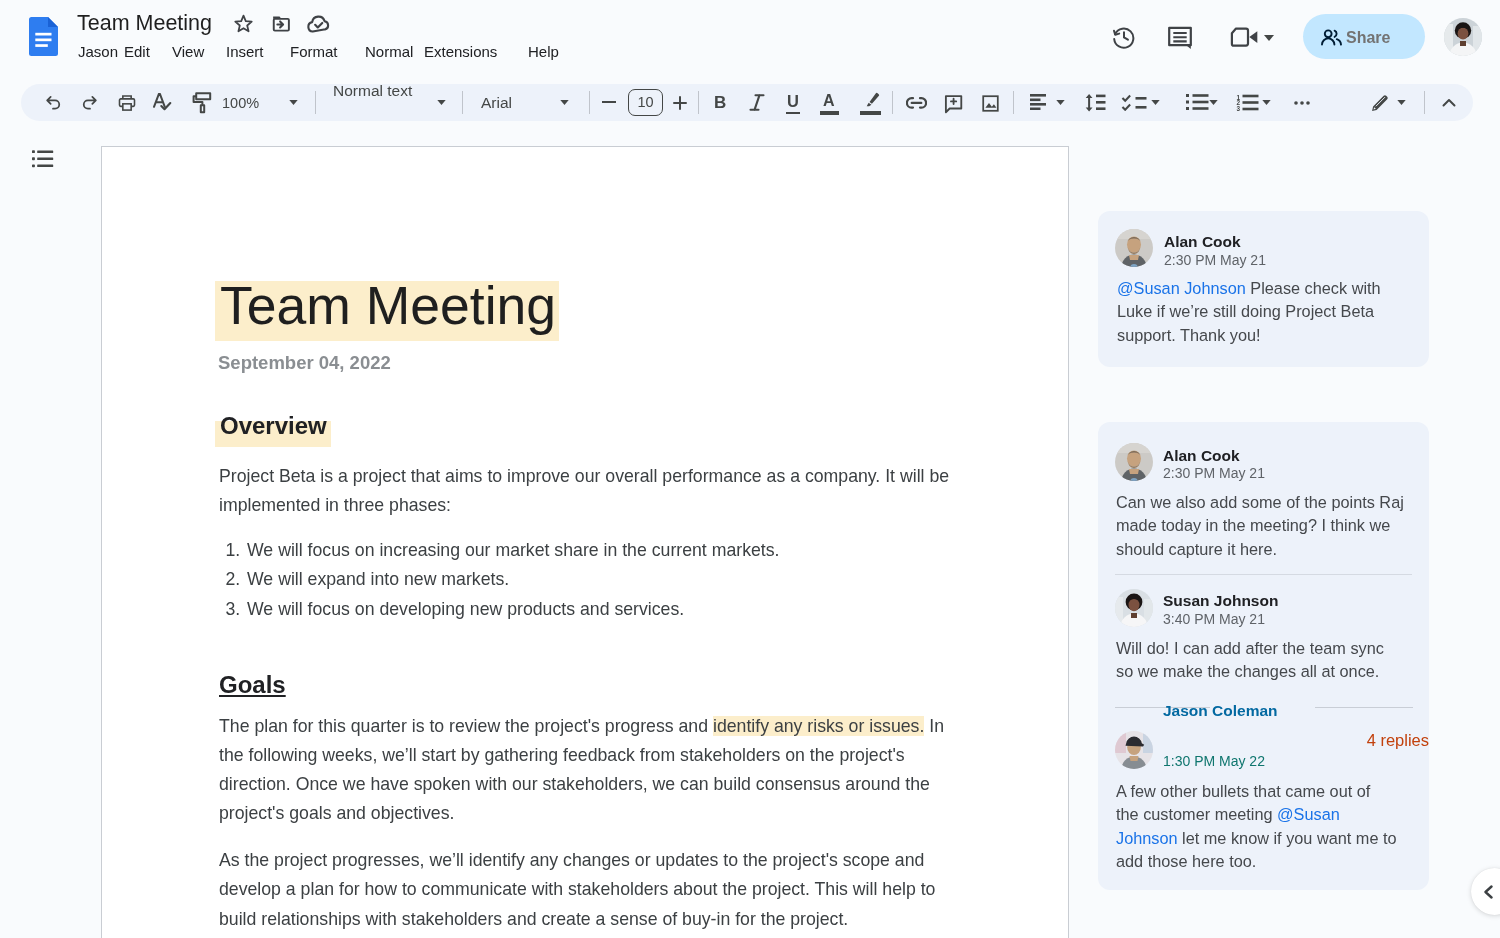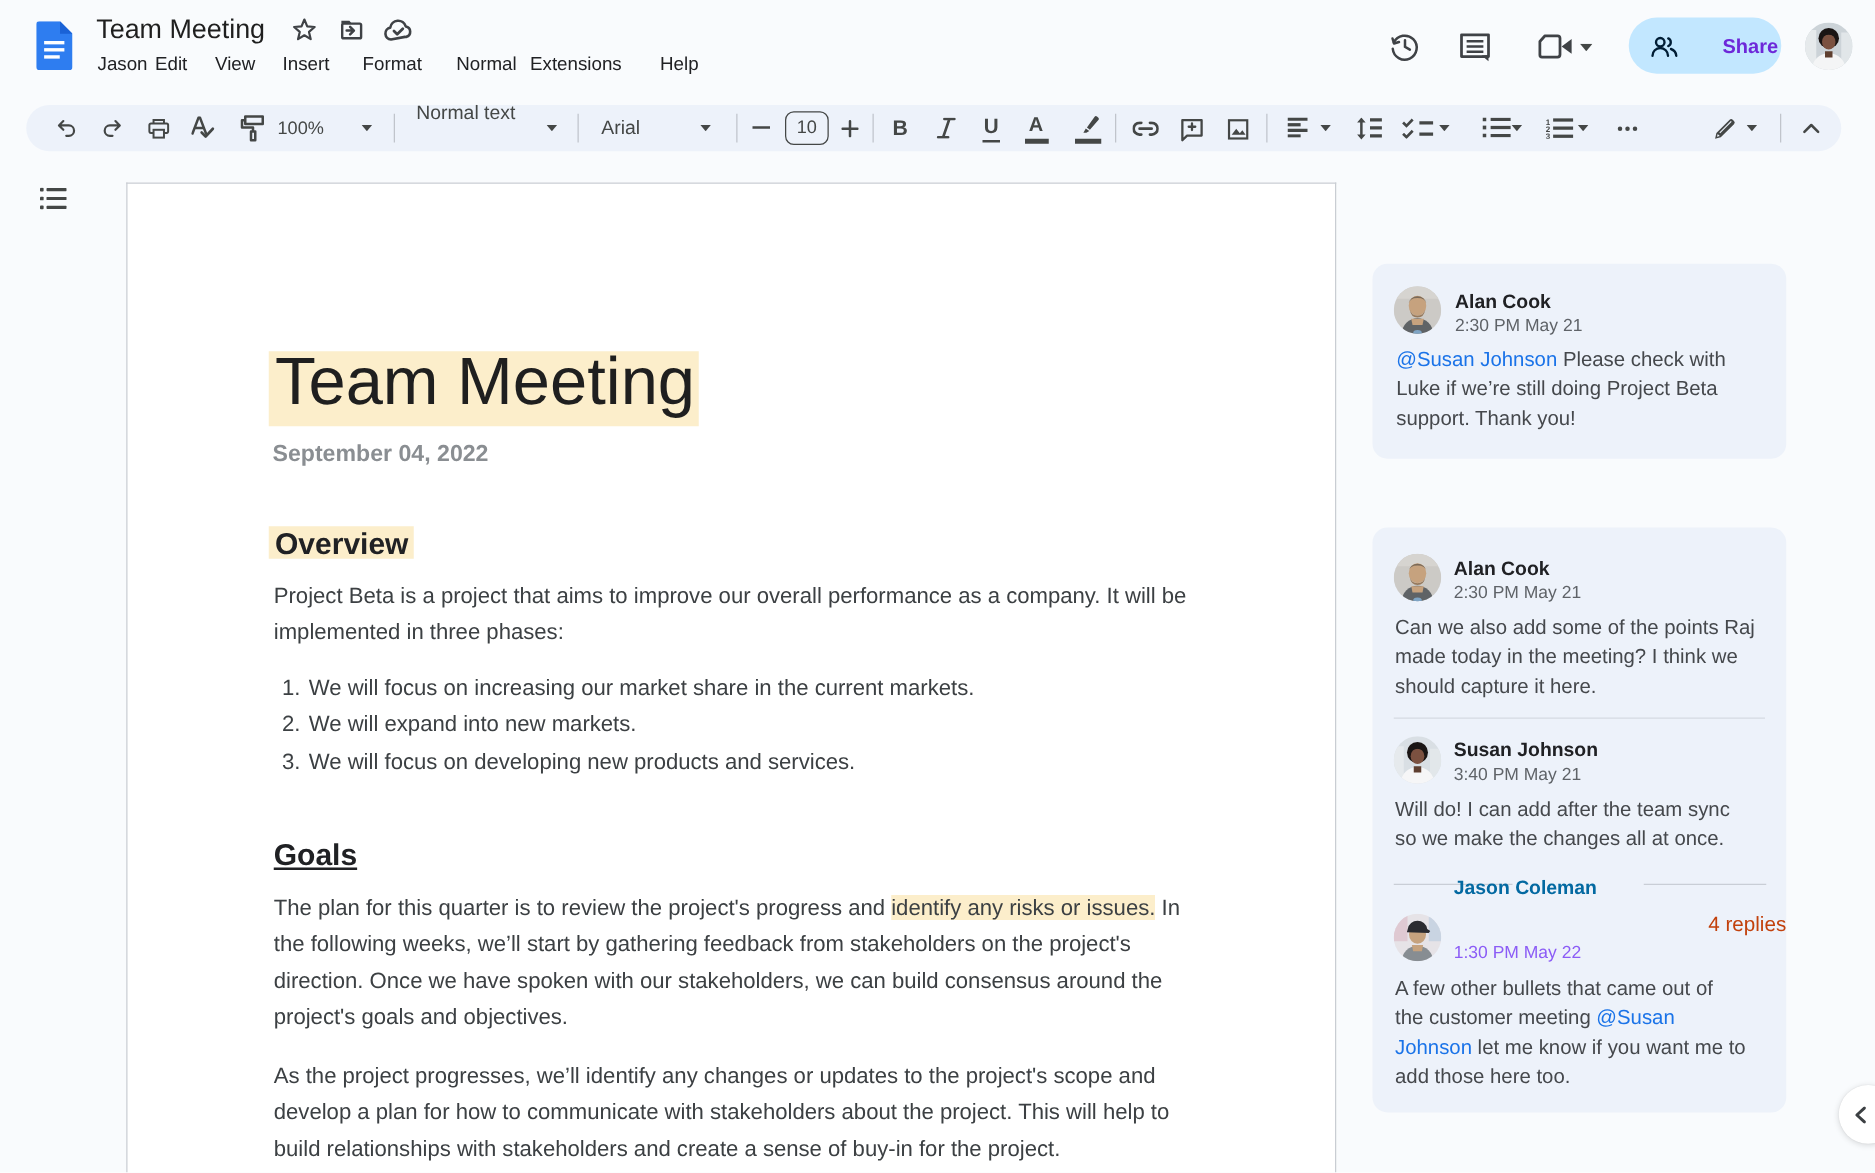--- a/index.html
+++ b/index.html
@@ -65,21 +65,21 @@
 <svg class="abs" width="10" height="6" viewBox="0 0 10 6" style="left:1264px; top:35px;">
     <path d="M0 0 h10 l-5 6 z" fill="#444746"></path>
   </svg>
 
 <div class="abs" style="left:1303px; top:14px; width:122px; height:45px; border-radius:22.5px; background:#c2e7ff;"></div>
 <svg class="abs" width="23" height="20" viewBox="0 0 23 20" style="left:1320px; top:28px;" fill="none" stroke="#001d35" stroke-width="1.9" stroke-linecap="round">
     <circle cx="8.2" cy="5.8" r="3.4"></circle>
     <path d="M2 16.6 v0 a6.2 6.2 0 0 1 12.4 0 v0"></path>
     <path d="M14.6 2.7 a3.4 3.4 0 0 1 0 6.2 M16.8 11.2 a6.2 6.2 0 0 1 4.2 5.4 v0"></path>
   </svg>
-<div class="abs" style="left:1378px; top:29px; font-size:16px; font-weight:bold; color:#6d28d9;">Share</div>
+<div class="abs" style="left:1346px; top:29px; font-size:16px; font-weight:bold; color:#737373;">Share</div>
 
 <div class="abs" style="left:1444px; top:18px;">
   <svg width="38" height="38" viewBox="0 0 38 38">
     <defs>
         <clipPath id="av0">
           <circle cx="19" cy="19" r="19"></circle>
         </clipPath>
       </defs>
     <g clip-path="url(#av0)">
       <rect width="38" height="38" fill="#ccd3d8"></rect>
@@ -258,21 +258,21 @@
     <rect x="0" y="14.4" width="2.9" height="2.9" rx="0.7"></rect>
     <rect x="5.2" y="14.6" width="16" height="2.5" rx="0.5"></rect>
   </svg>
 
 <div class="abs" style="left:101px; top:146px; width:968px; height:792px; background:#fff; border:1px solid #c9cdd3; border-bottom:none;"></div>
 
 <div class="abs" style="left:215px; top:281px; width:344px; height:60px; background:#fceecb;"></div>
 <div class="abs" style="left:220px; top:275px; font-size:53.5px; line-height:61px; color:#1f1f1f;">Team Meeting</div>
 <div class="abs" style="left:218px; top:352px; font-size:18.5px; font-weight:bold; color:#8a8e92;">September 04, 2022</div>
 <div class="abs" style="left:215px; top:421px; width:116px; height:26px; background:#fceecb;"></div>
-<div class="abs" style="left:220px; top:422px; font-size:24px; font-weight:bold; color:#202124;">Overview</div>
+<div class="abs" style="left:220px; top:412px; font-size:24px; font-weight:bold; color:#202124;">Overview</div>
 
 <div class="abs" style="left:219px; top:461.5px; width:780px; font-size:17.7px; line-height:29.3px; color:#3c4043;">
 Project Beta is a project that aims to improve our overall performance as a company. It will be<br>implemented in three phases:
 </div>
 
 <div class="abs" style="left:247px; top:536px; font-size:17.7px; line-height:29.3px; color:#3c4043;">
 <div><span class="abs" style="left:-21.5px;">1.</span>We will focus on increasing our market share in the current markets.</div>
 <div><span class="abs" style="left:-21.5px;">2.</span>We will expand into new markets.</div>
 <div><span class="abs" style="left:-21.5px;">3.</span>We will focus on developing new products and services.</div>
 </div>
@@ -345,19 +345,19 @@
 <div class="abs" style="left:1163px; top:592px; font-size:15.5px; font-weight:bold; color:#202124;">Susan Johnson</div>
 <div class="abs" style="left:1163px; top:611px; font-size:14px; color:#5f6368;">3:40 PM May 21</div>
 <div class="abs" style="left:1116px; top:636.5px; width:300px; font-size:16.3px; line-height:23.5px; color:#45484c;">Will do! I can add after the team sync<br>so we make the changes all at once.</div>
 <div class="abs" style="left:1115px; top:707px; width:95px; height:1px; background:#c9ced6;"></div>
 <div class="abs" style="left:1315px; top:707px; width:98px; height:1px; background:#c9ced6;"></div>
 <div class="abs" style="left:1098px; top:731px; width:331px; font-size:16.5px; color:#c2410c; text-align:right;">4 replies</div>
 <svg class="abs" width="38" height="38" viewBox="0 0 38 38" style="left:1115px; top:731px; border-radius:50%; overflow:hidden;">
     <use href="#av-jason"></use>
   </svg>
 <div class="abs" style="left:1163px; top:702px; font-size:15.5px; font-weight:bold; color:#0369a1;">Jason Coleman</div>
-<div class="abs" style="left:1163px; top:753px; font-size:14px; color:#8b5cf6;">1:30 PM May 22</div>
+<div class="abs" style="left:1163px; top:753px; font-size:14px; color:#0f766e;">1:30 PM May 22</div>
 <div class="abs" style="left:1116px; top:779.5px; width:300px; font-size:16.3px; line-height:23.5px; color:#45484c;">A few other bullets that came out of<br>the customer meeting <span style="color:#1a73e8;">@Susan<br>Johnson</span> let me know if you want me to<br>add those here too.</div>
 
 <div class="abs" style="left:1471px; top:868px; width:47px; height:47px; border-radius:50%; background:#fff; box-shadow:0 1px 5px rgba(0,0,0,0.15), 0 0 1px rgba(0,0,0,0.1);"></div>
 <svg class="abs" width="10" height="14" viewBox="0 0 10 14" style="left:1483px; top:885px;" fill="none" stroke="#3c4043" stroke-width="2.4" stroke-linecap="round" stroke-linejoin="round">
     <path d="M8.5 1.5 L2.5 7 L8.5 12.5"></path>
   </svg>
 
 </body></html>

